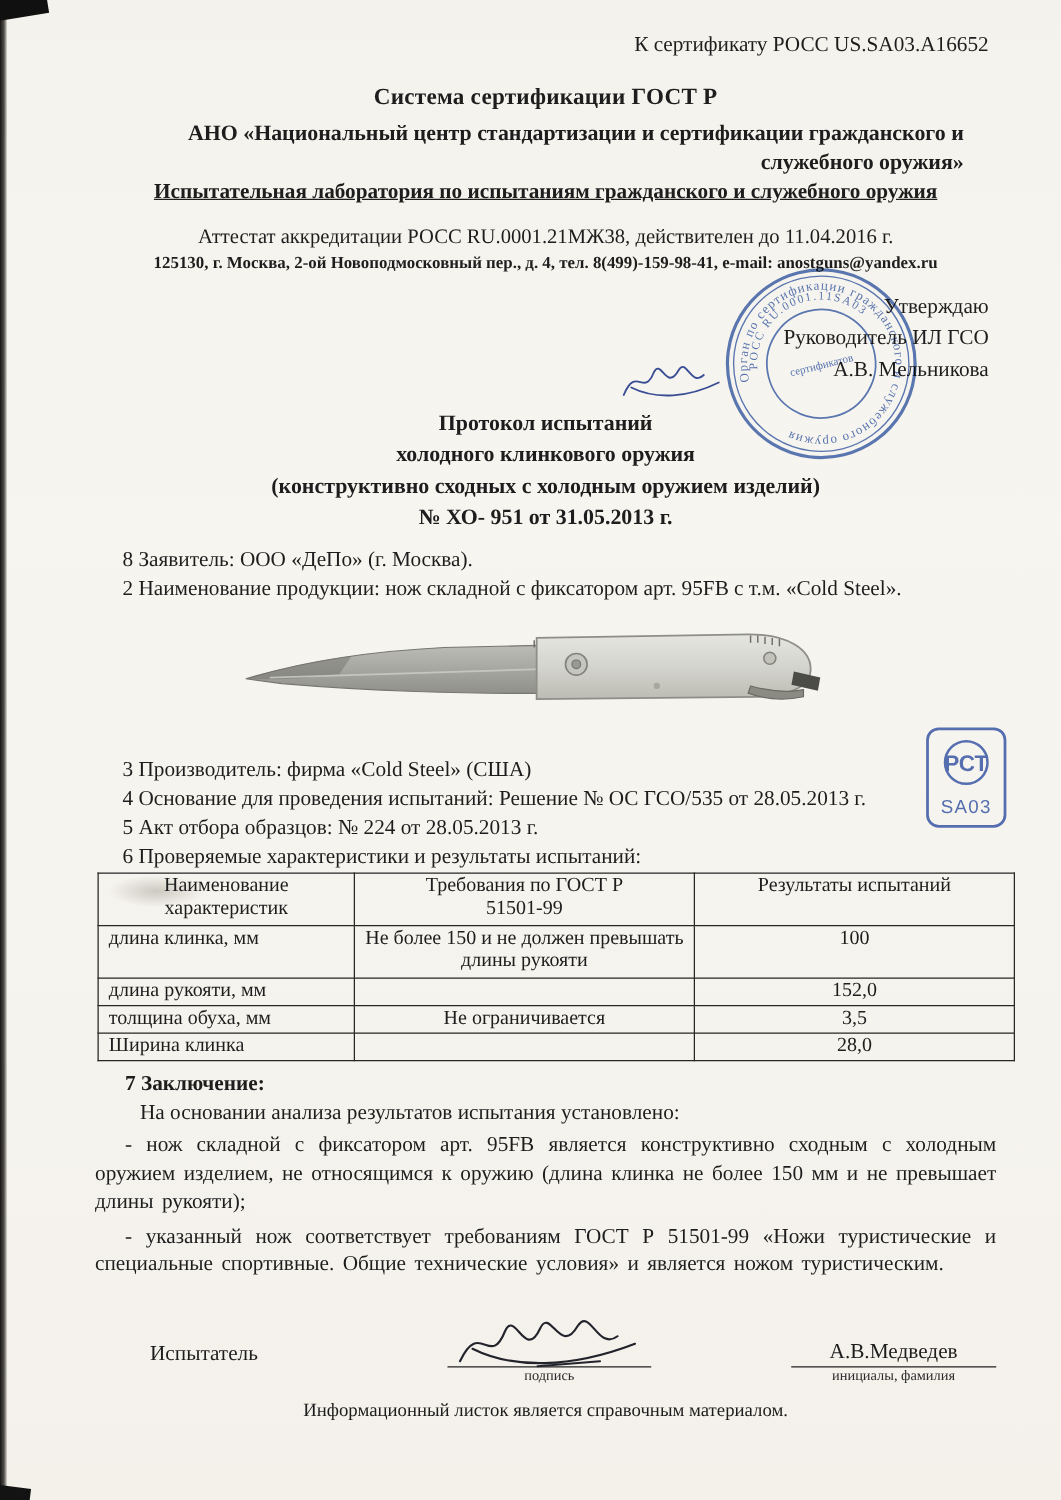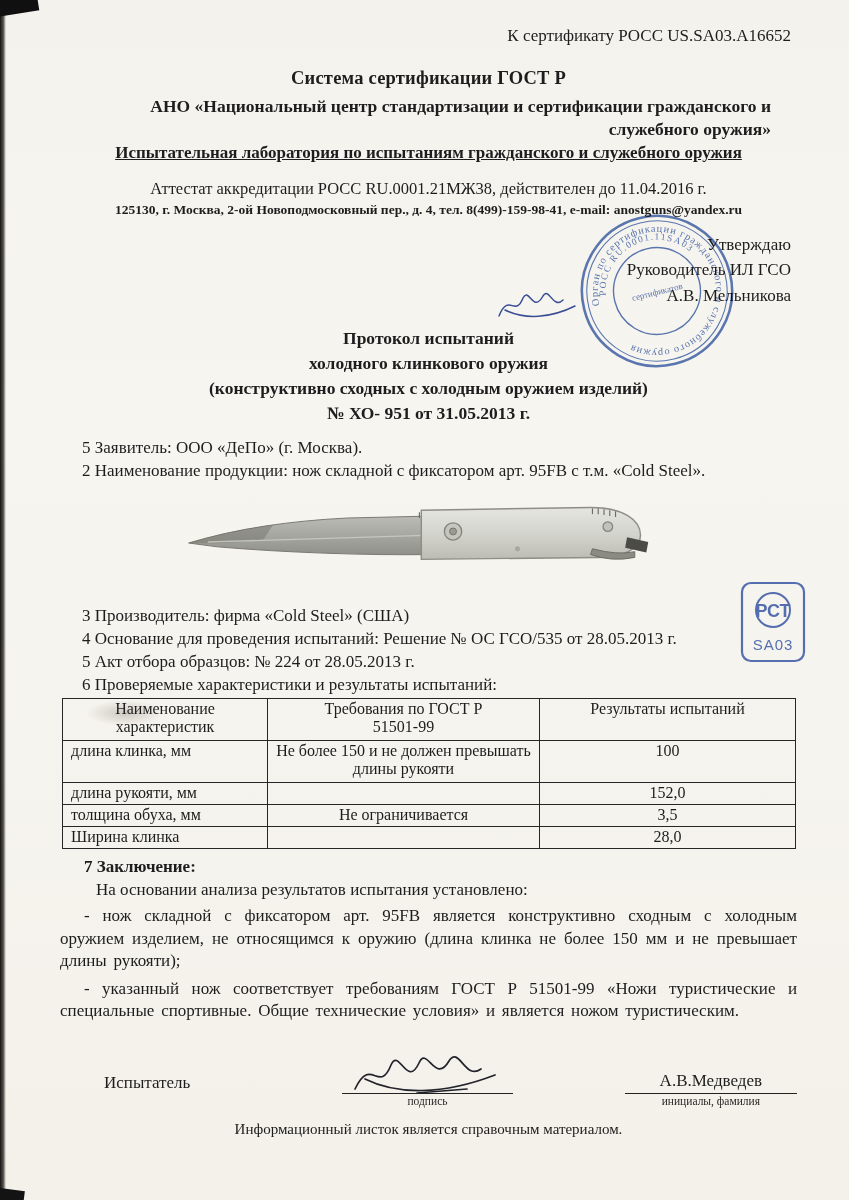--- a/index.html
+++ b/index.html
@@ -10,21 +10,21 @@
     font-family:"Liberation Serif", serif; color:#1d1d1d; overflow:hidden;
   }
   .scan-edge-left { position:absolute; left:0; top:0; width:6px; height:100%;
     background:linear-gradient(90deg,#151515 0%,#55524c 55%,rgba(85,82,76,0) 100%); }
   .corner-mark-top { position:absolute; left:-8px; top:-6px; width:46px; height:20px; background:#101010; transform:rotate(-9deg); }
   .corner-mark-bottom { position:absolute; left:-10px; bottom:-5px; width:34px; height:16px; background:#131313; transform:rotate(7deg); }
   .smudge { position:absolute; left:86px; top:700px; width:78px; height:26px;
     background:radial-gradient(ellipse at center, rgba(110,104,92,.30), rgba(110,104,92,0) 70%); }
   .red-dot { position:absolute; left:535px; top:531px; width:4px; height:4px; border-radius:50%; background:#b3262a; }
 
-  .content { position:absolute; left:60px; right:52px; top:0; }
+  .content { position:absolute; left:76px; right:52px; top:0; }
 
   .cert-ref { text-align:right; margin-top:26px; font-size:17px; padding-right:6px; }
   .sys-title { text-align:center; font-weight:bold; font-size:18.5px; margin-top:22px; letter-spacing:.2px; }
   .org-name { text-align:right; font-weight:bold; font-size:17.5px; margin-top:6px; line-height:1.3; padding:0 26px; }
   .lab-name { text-align:center; font-weight:bold; font-size:17px; margin-top:2px; text-decoration:underline; }
   .accred { text-align:center; font-size:16.5px; margin-top:16px; }
   .addr { text-align:center; font-size:13.5px; margin-top:3px;font-weight:bold; }
 
   .approve { position:relative; width:262px; margin:14px 6px 0 auto; text-align:right;
     font-size:17px; line-height:1.5; z-index:2; }
@@ -96,21 +96,21 @@
       </svg>
     </div>
 
     <div class="protocol-title">
       <div>Протокол испытаний</div>
       <div>холодного клинкового оружия</div>
       <div>(конструктивно сходных с холодным оружием изделий)</div>
       <div>№ ХО- 951 от 31.05.2013 г.</div>
     </div>
 
-    <div class="item first">5 Заявитель: ООО «ДеПо» (г. Москва).</div>
+    <div class="item first">8 Заявитель: ООО «ДеПо» (г. Москва).</div>
     <div class="item">2  Наименование продукции: нож складной с фиксатором арт. 95FB с т.м. «Cold Steel».</div>
 
     <div class="knife-wrap">
       <svg width="500" height="112" viewBox="0 0 520 116">
         <defs>
           <linearGradient id="bladeGrad" x1="0" y1="0" x2="0" y2="1">
             <stop offset="0" stop-color="#bcbcb7"></stop>
             <stop offset="0.45" stop-color="#a9a9a3"></stop>
             <stop offset="1" stop-color="#90908a"></stop>
           </linearGradient>

